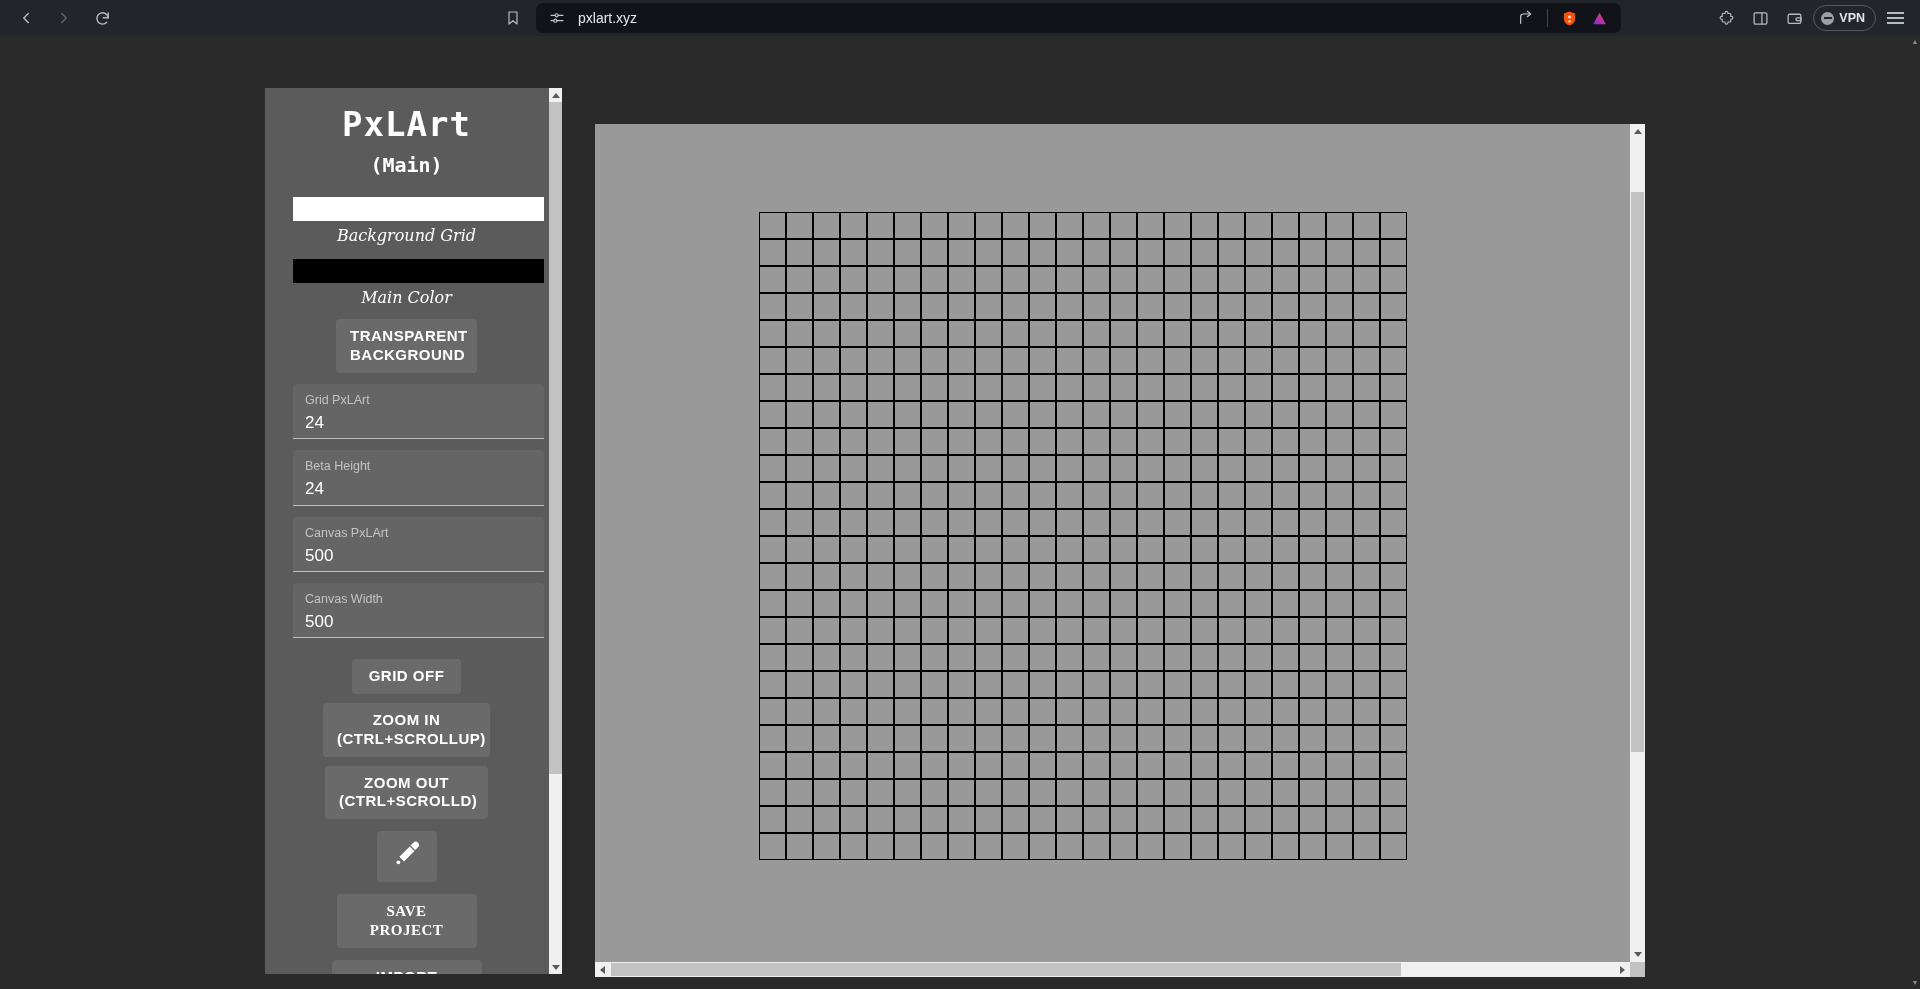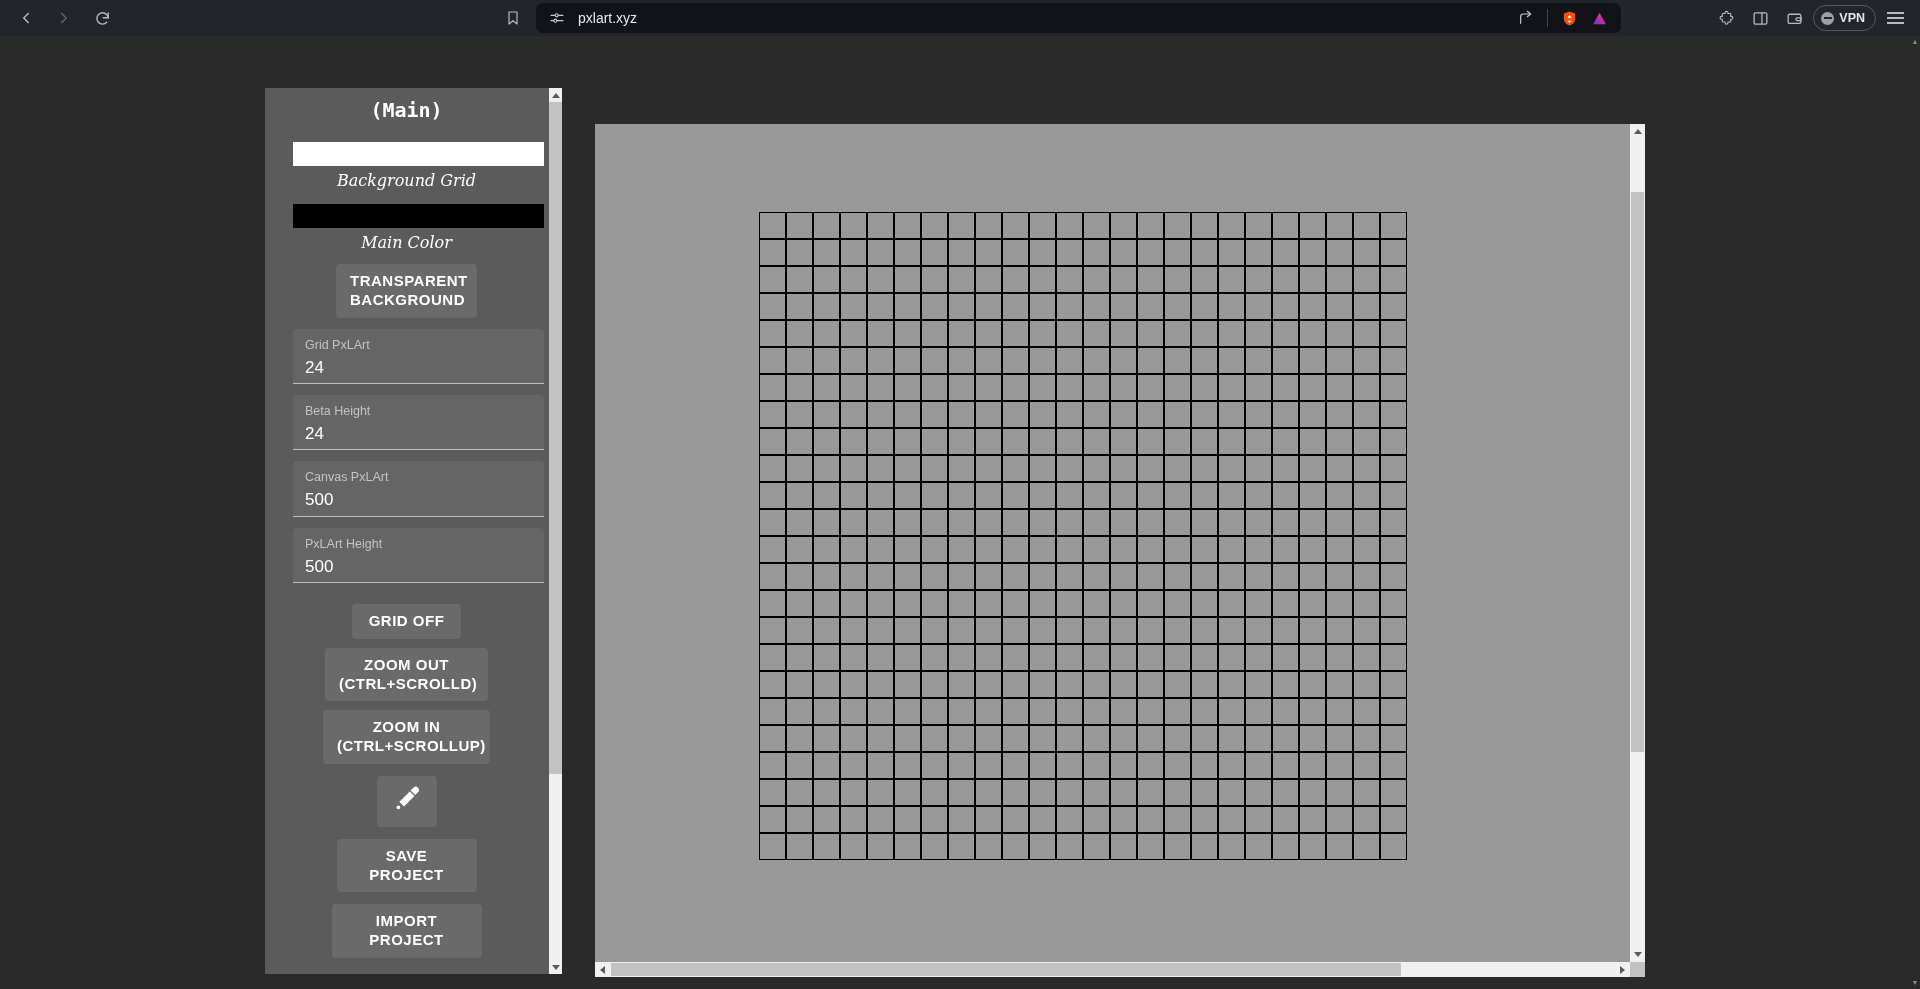--- a/index.html
+++ b/index.html
@@ -237,21 +237,21 @@
   }
   .btn-gridoff { margin: 21px auto 0; width: 109px; }
   .btn-zoomin  { margin: 9px auto 0;  width: 167px; }
   .btn-zoomout { margin: 9px auto 0;  width: 163px; }
   .btn-eyedrop {
     margin: 12px auto 0;
     width: 60px; height: 51px;
     display:flex; align-items:center; justify-content:center;
     padding:0;
   }
-  .btn-save   { margin: 12px auto 0; width: 140px; }
+  .btn-save   { margin: 12px auto 0; width: 140px; font-family: Liberation Serif, serif; }
   .btn-import { margin: 12px auto 0; width: 150px; }
 
   
   .sb-scroll {
     width: 14px;
     height: 886px;
     background: #f0f0f0;
     position: relative;
     flex: none;
     border-left: 1px solid #5b5b5b;
@@ -445,20 +445,21 @@
 <div class="page">
 
   <div class="page-scrollbar-right">
     <div class="pg-arrow" style="top:2px">▲</div>
     <div class="pg-arrow" style="bottom:2px">▼</div>
   </div>
 
   <div class="sidebar-wrap">
     <div class="sidebar-content">
 
+      <div class="app-title">PxLArt</div>
       <div class="app-sub">(Main)</div>
 
       <div class="swatch" style="background:#ffffff"></div>
       <div class="swatch-label">Background Grid</div>
 
       <div class="swatch" style="background:#000000;margin-top:14px"></div>
       <div class="swatch-label">Main Color</div>
 
       <button class="btn btn-transparent">TRANSPARENT BACKGROUND</button>
 
@@ -471,27 +472,27 @@
         <div class="tf-label">Beta Height</div>
         <div class="tf-value">24</div>
       </div>
 
       <div class="tf">
         <div class="tf-label">Canvas PxLArt</div>
         <div class="tf-value">500</div>
       </div>
 
       <div class="tf">
-        <div class="tf-label">PxLArt Height</div>
+        <div class="tf-label">Canvas Width</div>
         <div class="tf-value">500</div>
       </div>
 
       <button class="btn btn-gridoff">GRID OFF</button>
+      <button class="btn btn-zoomin">ZOOM IN (CTRL+SCROLLUP)</button>
       <button class="btn btn-zoomout">ZOOM OUT (CTRL+SCROLLD)</button>
-      <button class="btn btn-zoomin">ZOOM IN (CTRL+SCROLLUP)</button>
 
       <button class="btn btn-eyedrop">
         <span>
           <svg width="30" height="30" viewBox="0 0 24 24" fill="#ffffff">
             <path d="M17.1 2.9a2.6 2.6 0 0 1 3.7 3.7l-2.2 2.2-3.7-3.7 2.2-2.2z"></path>
             <path d="M14.2 5.9l3.7 3.7-8.3 8.3-3.7-3.7 8.3-8.3z"></path>
             <circle cx="5.1" cy="18.6" r="1.5"></circle>
           </svg>
         </span>
       </button>

